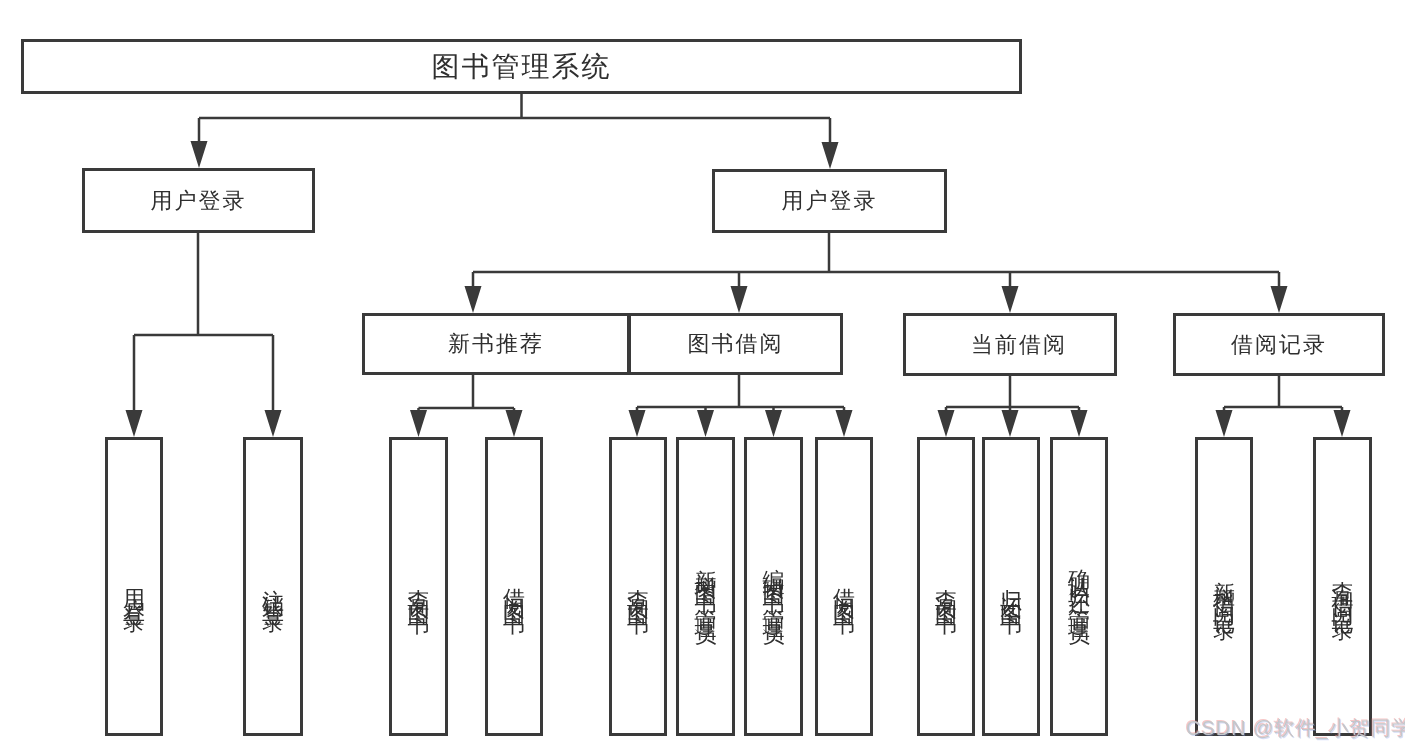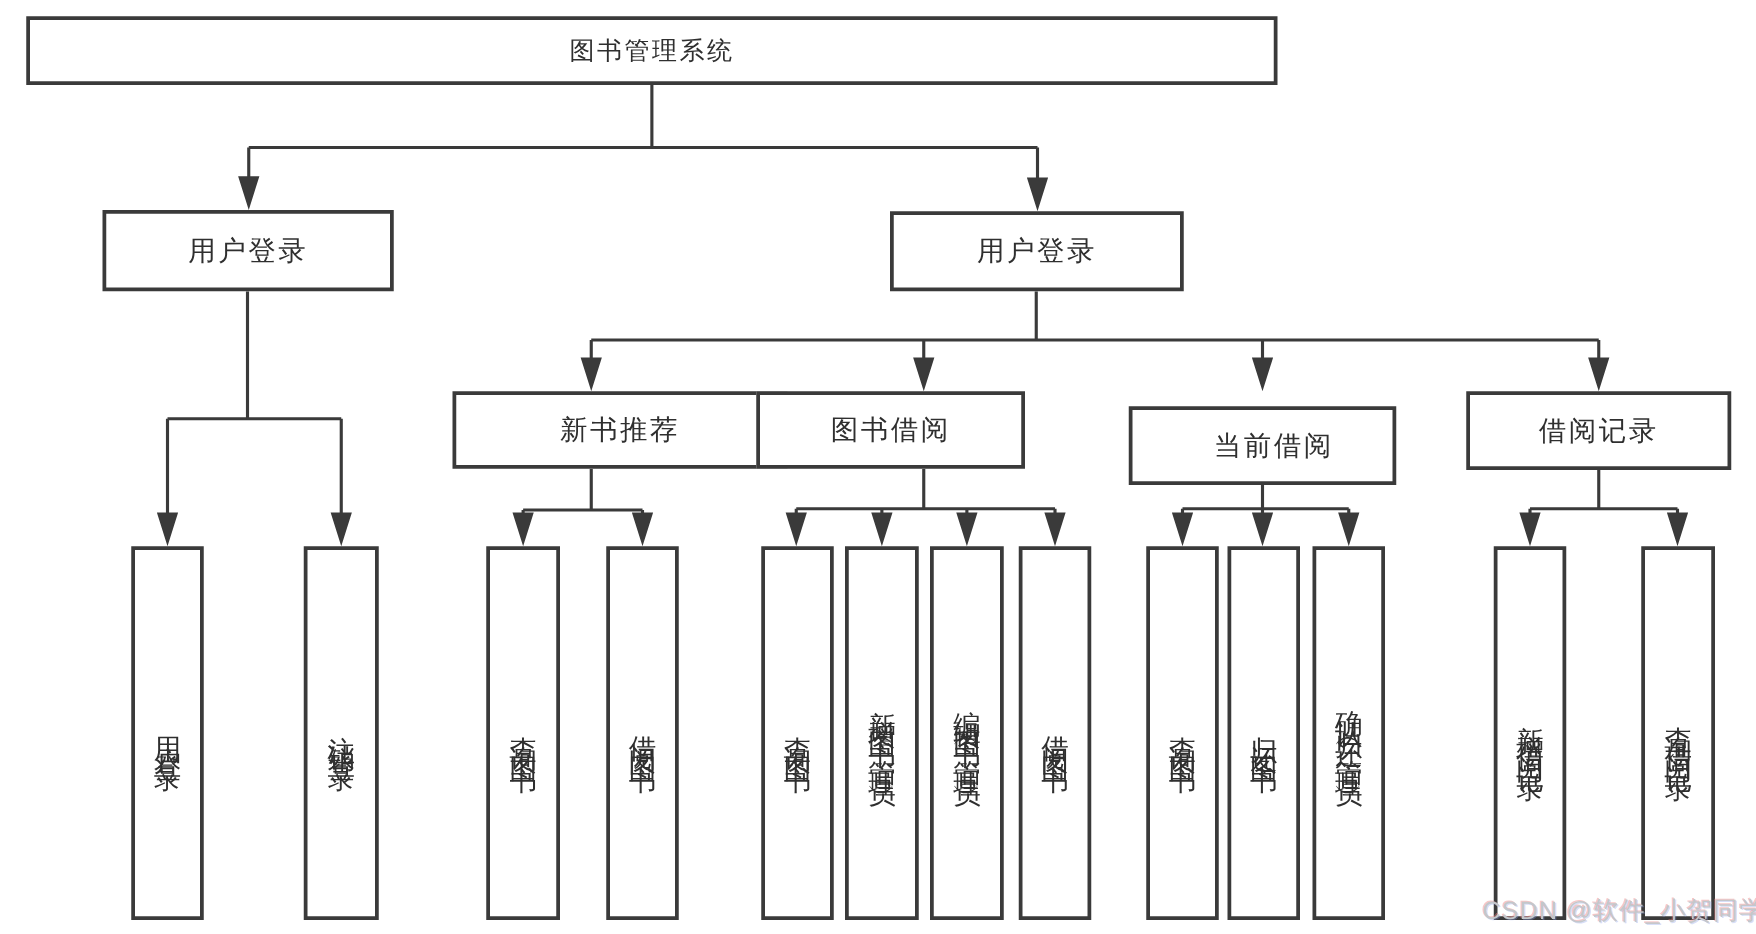--- a/index.html
+++ b/index.html
@@ -15,21 +15,21 @@
     position:absolute;
     box-sizing:border-box;
     border:3px solid #3a3a3a;
     background:#ffffff;
     display:flex;align-items:center;justify-content:center;
     color:#2f2f2f;
     font-size:22px;
     letter-spacing:2px;
     white-space:nowrap;
   }
-  .node.title{font-size:20px;}
+  .node.title{font-size:28px;margin-top:26px;}
   .leaf{
     position:absolute;
     box-sizing:border-box;
     border:3px solid #3a3a3a;
     background:#ffffff;
     display:flex;align-items:center;justify-content:center;
   }
   .leaf span{
     writing-mode:vertical-rl;
     text-orientation:mixed;
@@ -84,22 +84,22 @@
       M1215.5 410 L1232.5 410 L1224 437 Z
       M1333.5 410 L1350.5 410 L1342 437 Z"></path>
   </svg>
 
   <div class="node title" style="left:21px;top:13px;width:1001px;height:55px;">图书管理系统</div>
 
   <div class="node" style="left:82px;top:168px;width:233px;height:65px;">用户登录</div>
   <div class="node" style="left:712px;top:169px;width:235px;height:64px;">用户登录</div>
 
   <div class="node" style="left:362px;top:313px;width:268px;height:62px;">新书推荐</div>
-  <div class="node" style="left:605px;top:313px;width:215px;height:62px;">图书借阅</div>
-  <div class="node" style="left:903px;top:325px;width:214px;height:63px;padding-left:18px;">当前借阅</div>
+  <div class="node" style="left:628px;top:313px;width:215px;height:62px;">图书借阅</div>
+  <div class="node" style="left:903px;top:313px;width:214px;height:63px;padding-left:18px;">当前借阅</div>
   <div class="node" style="left:1173px;top:313px;width:212px;height:63px;">借阅记录</div>
 
   <div class="leaf" style="left:105px;top:437px;width:58px;height:299px;">
     <span>用户登录</span>
   </div>
   <div class="leaf" style="left:243px;top:437px;width:60px;height:299px;">
     <span>注销登录</span>
   </div>
 
   <div class="leaf" style="left:389px;top:437px;width:59px;height:299px;">

